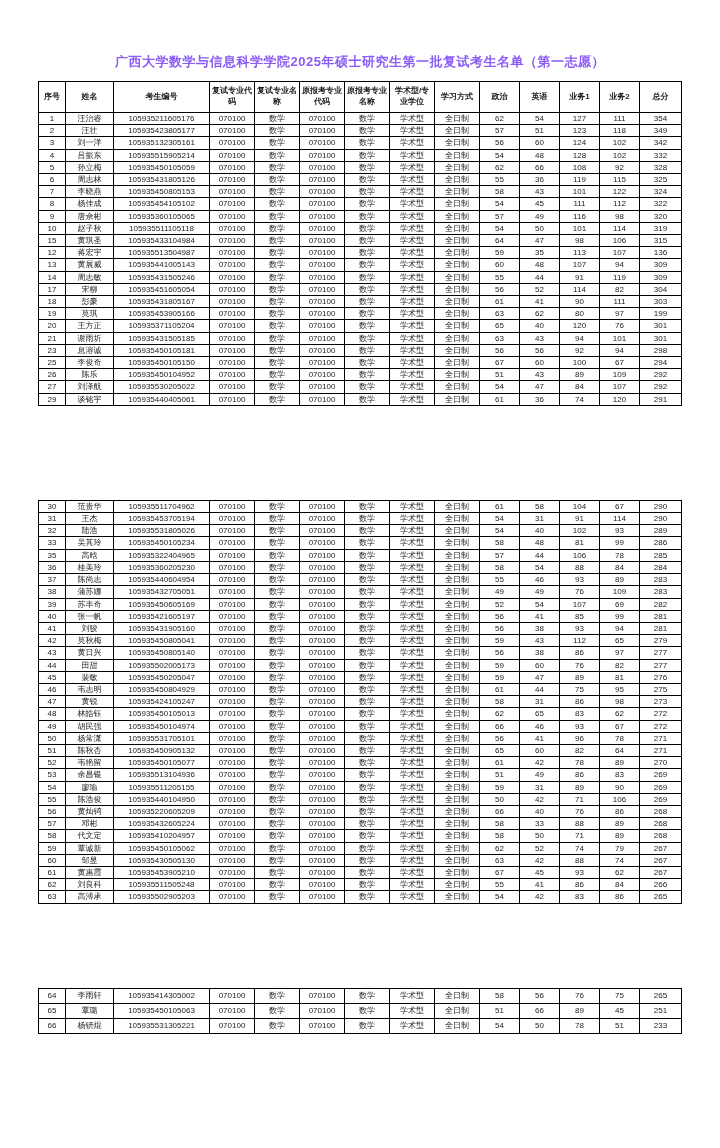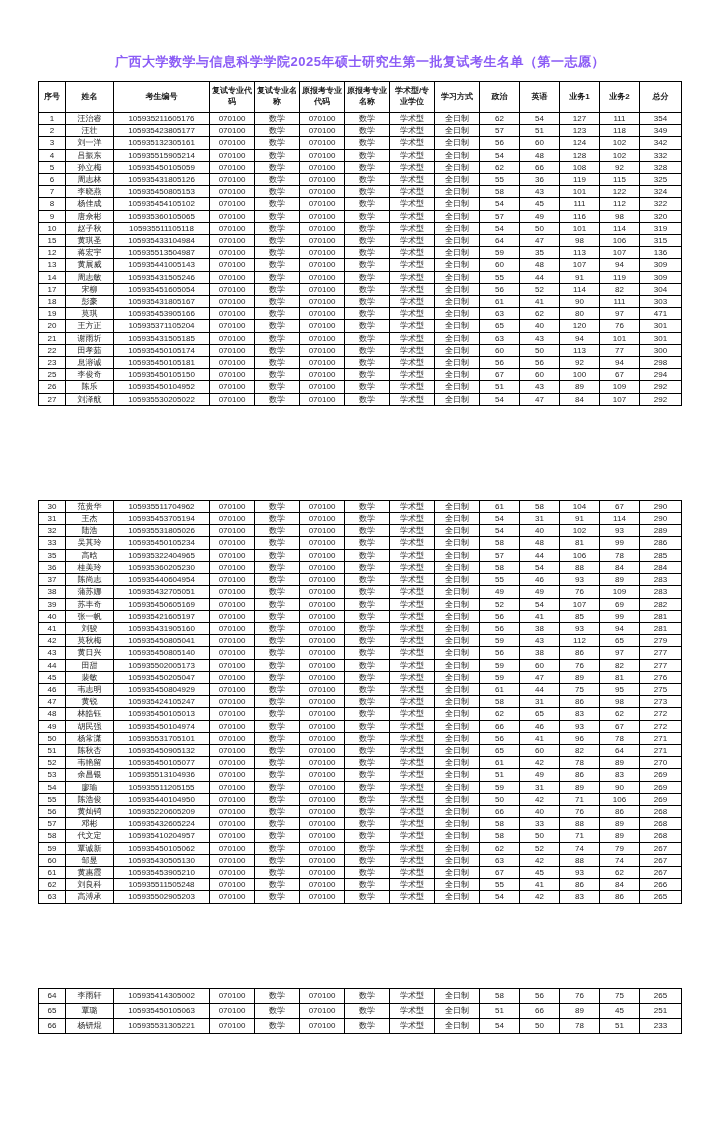--- a/index.html
+++ b/index.html
@@ -365,21 +365,21 @@
           <td>070100</td>
           <td>数学</td>
           <td>070100</td>
           <td>数学</td>
           <td>学术型</td>
           <td>全日制</td>
           <td>63</td>
           <td>62</td>
           <td>80</td>
           <td>97</td>
-          <td>471</td>
+          <td>199</td>
         </tr>
         <tr>
           <td>20</td>
           <td>王方正</td>
           <td>105935371105204</td>
           <td>070100</td>
           <td>数学</td>
           <td>070100</td>
           <td>数学</td>
           <td>学术型</td>
@@ -400,36 +400,20 @@
           <td>数学</td>
           <td>学术型</td>
           <td>全日制</td>
           <td>63</td>
           <td>43</td>
           <td>94</td>
           <td>101</td>
           <td>301</td>
         </tr>
         <tr>
-          <td>22</td>
-          <td>田孝茹</td>
-          <td>105935450105174</td>
-          <td>070100</td>
-          <td>数学</td>
-          <td>070100</td>
-          <td>数学</td>
-          <td>学术型</td>
-          <td>全日制</td>
-          <td>60</td>
-          <td>50</td>
-          <td>113</td>
-          <td>77</td>
-          <td>300</td>
-        </tr>
-        <tr>
           <td>23</td>
           <td>息溶诚</td>
           <td>105935450105181</td>
           <td>070100</td>
           <td>数学</td>
           <td>070100</td>
           <td>数学</td>
           <td>学术型</td>
           <td>全日制</td>
           <td>56</td>
@@ -478,20 +462,36 @@
           <td>数学</td>
           <td>070100</td>
           <td>数学</td>
           <td>学术型</td>
           <td>全日制</td>
           <td>54</td>
           <td>47</td>
           <td>84</td>
           <td>107</td>
           <td>292</td>
+        </tr>
+        <tr>
+          <td>29</td>
+          <td>谈铭宇</td>
+          <td>105935440405061</td>
+          <td>070100</td>
+          <td>数学</td>
+          <td>070100</td>
+          <td>数学</td>
+          <td>学术型</td>
+          <td>全日制</td>
+          <td>61</td>
+          <td>36</td>
+          <td>74</td>
+          <td>120</td>
+          <td>291</td>
         </tr>
       </tbody>
   </table>
 
   <table class="grid block2">
     <colgroup>
       <col class="c-index">
         <col class="c-name">
         <col class="c-id">
       <col class="c-mid">

